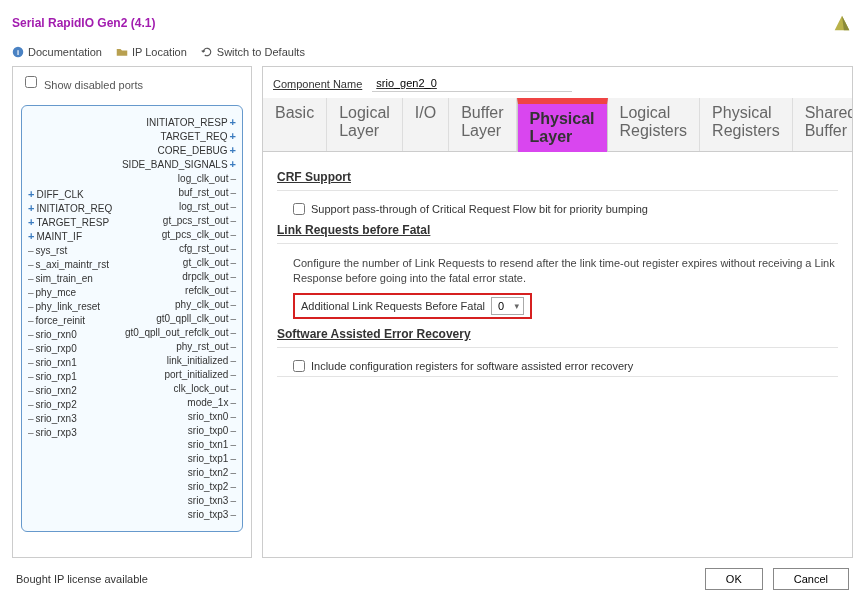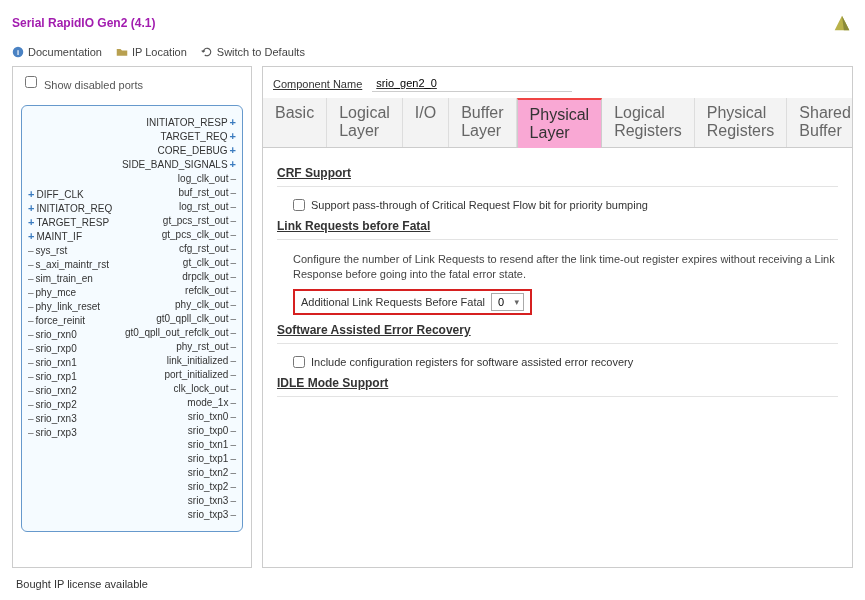--- a/index.html
+++ b/index.html
@@ -20,21 +20,21 @@
   .port-col.left { align-items: flex-start; }
   .port-col.right { align-items: flex-end; }
   .port { font-size: 10px; line-height: 13px; display: flex; align-items: center; gap: 2px; white-space: nowrap; }
   .port .plus { color: #3a7bbf; font-weight: bold; font-size: 11px; }
   .port .dash { color: #666; }
   .right-panel { flex: 1; border: 1px solid #ccc; display: flex; flex-direction: column; overflow: hidden; }
   .comp-row { display: flex; align-items: center; gap: 10px; padding: 8px 10px 6px 10px; text-decoration: underline; }
   .comp-row input { border: none; border-bottom: 1px solid #ccc; font-size: 11px; padding: 2px 4px; width: 200px; }
   .tabs { display: flex; border-bottom: 1px solid #ccc; background: #f3f3f3; }
   .tab { padding: 6px 12px; font-size: 16px; color: #666; cursor: pointer; border-right: 1px solid #ddd; }
-  .tab.active { background: #f9a8d4; color: #333; font-weight: normal; border-top: 2px solid #ef4444; border-left: 1px solid #ccc; border-right: 1px solid #ccc; margin-bottom: -1px; }
+  .tab.active { background: #d946ef; color: #333; font-weight: bold; border-top: 6px solid #ef4444; border-left: 1px solid #ccc; border-right: 1px solid #ccc; margin-bottom: -1px; }
   .tab-content { padding: 10px 14px; overflow: auto; flex: 1; }
   .section-title { font-weight: bold; font-size: 12px; margin: 8px 0 6px 0; color: #333; text-decoration: underline; }
   .section-hr { border: none; border-top: 1px solid #e3e3e3; margin: 2px 0 6px 0; }
   .section-body { padding-left: 16px; font-size: 11px; margin-top: 12px; }
   .chk-row { display: flex; align-items: center; gap: 6px; margin: 4px 0; }
   .chk-row input[type=checkbox] { margin: 0; }
   .desc { color: #444; line-height: 1.4; margin: 4px 0; }
   .field-row { display: flex; align-items: center; gap: 8px; margin: 6px 0; }
   .field-row select { font-size: 11px; padding: 2px 18px 2px 6px; border: 1px solid #aaa; background: #fff; appearance: none; -webkit-appearance: none; }
   .select-wrap { position: relative; display: inline-block; }
@@ -337,22 +337,25 @@
 
         <div class="section-title">Software Assisted Error Recovery</div>
         <hr class="section-hr">
         <div class="section-body">
           <div class="chk-row">
             <input type="checkbox" style="">
             <span>Include configuration registers for software assisted error recovery</span>
           </div>
         </div>
 
-        <div class="section-title">IDLE Mode Support</div>
         <hr class="section-hr">
       </div>
     </div>
   </div>
 
   <div class="footer">
     <div>Bought IP license available</div>
+    <div class="footer-right">
+      <button class="btn">OK</button>
+      <button class="btn">Cancel</button>
+    </div>
   </div>
 </div>
 
 </body></html>

